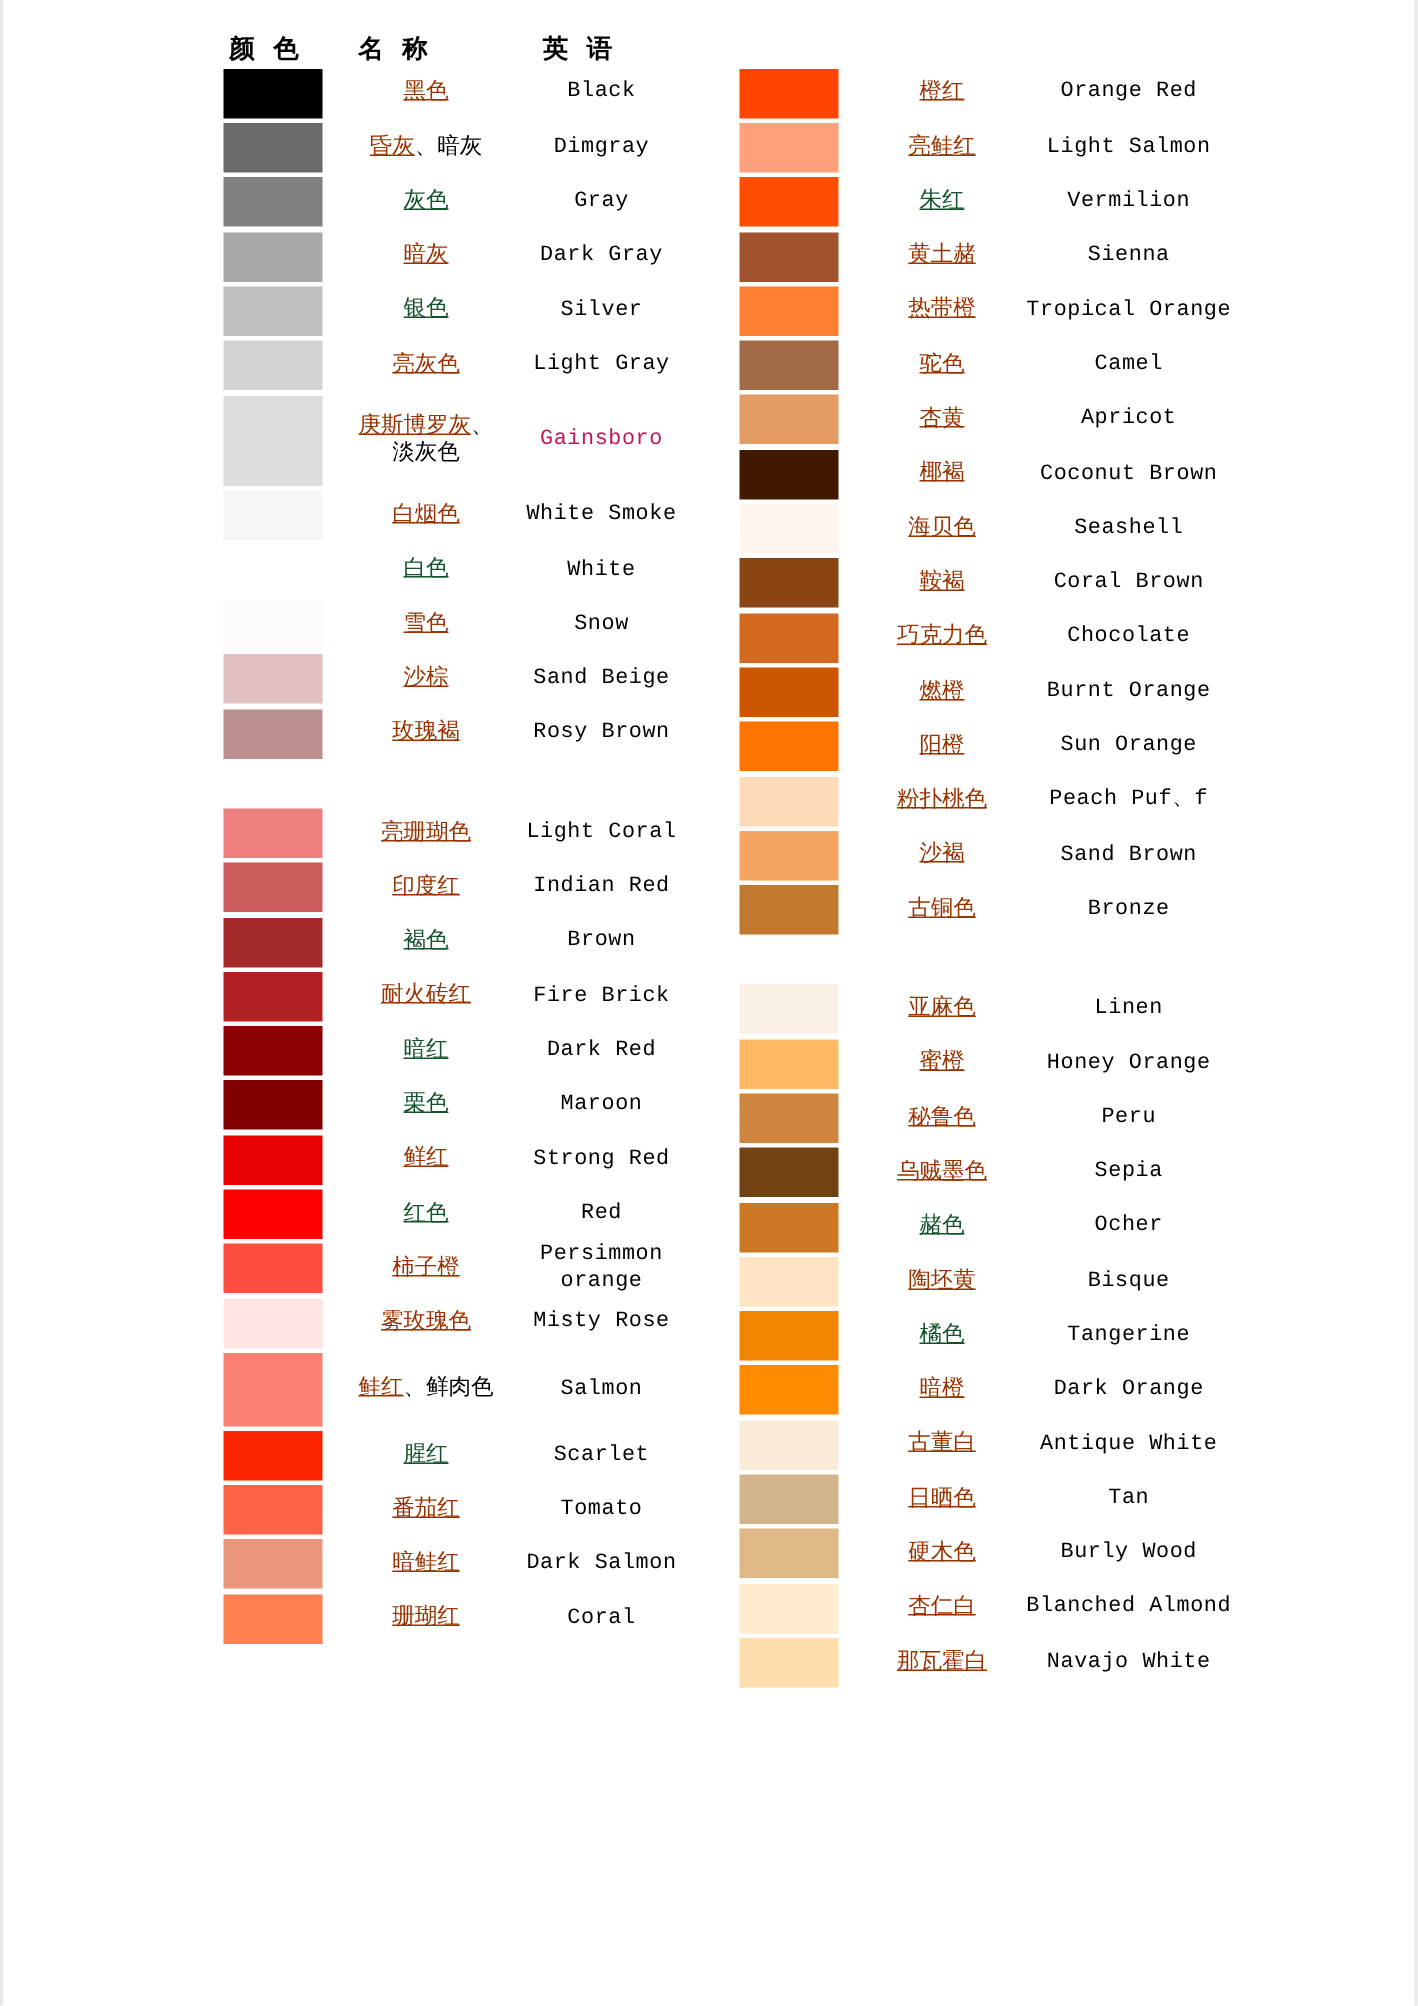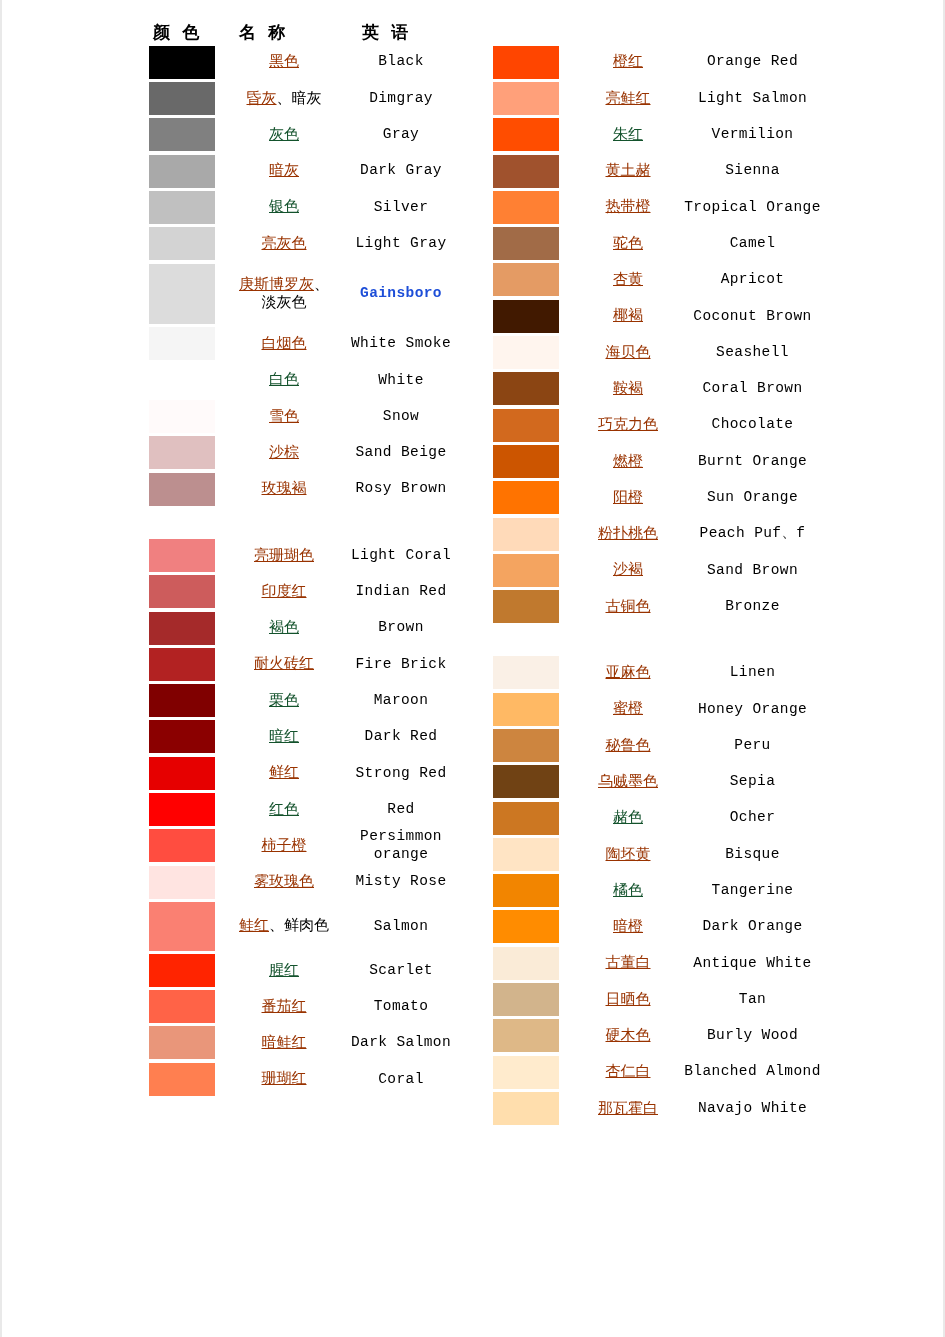--- a/index.html
+++ b/index.html
@@ -112,21 +112,21 @@
     justify-content: center;
     text-align: center;
     font-family: "Liberation Mono", "DejaVu Sans Mono", monospace;
     font-size: 14.5px;
     color: #000000;
     letter-spacing: 0.4px;
     line-height: 1.2;
     padding: 0 4px;
     box-sizing: border-box;
   }
-  .eng-cell.accent { color: #1d4ed8; font-weight: bold; }
+  .eng-cell.accent { color: #be185d; }
 
   .gap { height: 30px; }
 </style>
 </head>
 <body>
 
 <div id="sheet">
 
   <div class="column" id="column-left">
     <div class="header-row">
@@ -275,35 +275,35 @@
           <div class="swatch-cell">
             <div class="swatch" style="background: rgb(178, 34, 34);"></div>
           </div>
           <div class="name-cell">
             <span><a class="lnk v">耐火砖红</a></span>
           </div>
           <div class="eng-cell">Fire Brick</div>
         </div>
         <div class="row">
           <div class="swatch-cell">
+            <div class="swatch" style="background: rgb(139, 0, 0);"></div>
+          </div>
+          <div class="name-cell">
+            <span><a class="lnk u">暗红</a></span>
+          </div>
+          <div class="eng-cell">Dark Red</div>
+        </div>
+        <div class="row">
+          <div class="swatch-cell">
             <div class="swatch" style="background: rgb(128, 0, 0);"></div>
           </div>
           <div class="name-cell">
             <span><a class="lnk u">栗色</a></span>
           </div>
           <div class="eng-cell">Maroon</div>
-        </div>
-        <div class="row">
-          <div class="swatch-cell">
-            <div class="swatch" style="background: rgb(139, 0, 0);"></div>
-          </div>
-          <div class="name-cell">
-            <span><a class="lnk u">暗红</a></span>
-          </div>
-          <div class="eng-cell">Dark Red</div>
         </div>
         <div class="row">
           <div class="swatch-cell">
             <div class="swatch" style="background: rgb(230, 0, 0);"></div>
           </div>
           <div class="name-cell">
             <span><a class="lnk v">鲜红</a></span>
           </div>
           <div class="eng-cell">Strong Red</div>
         </div>

